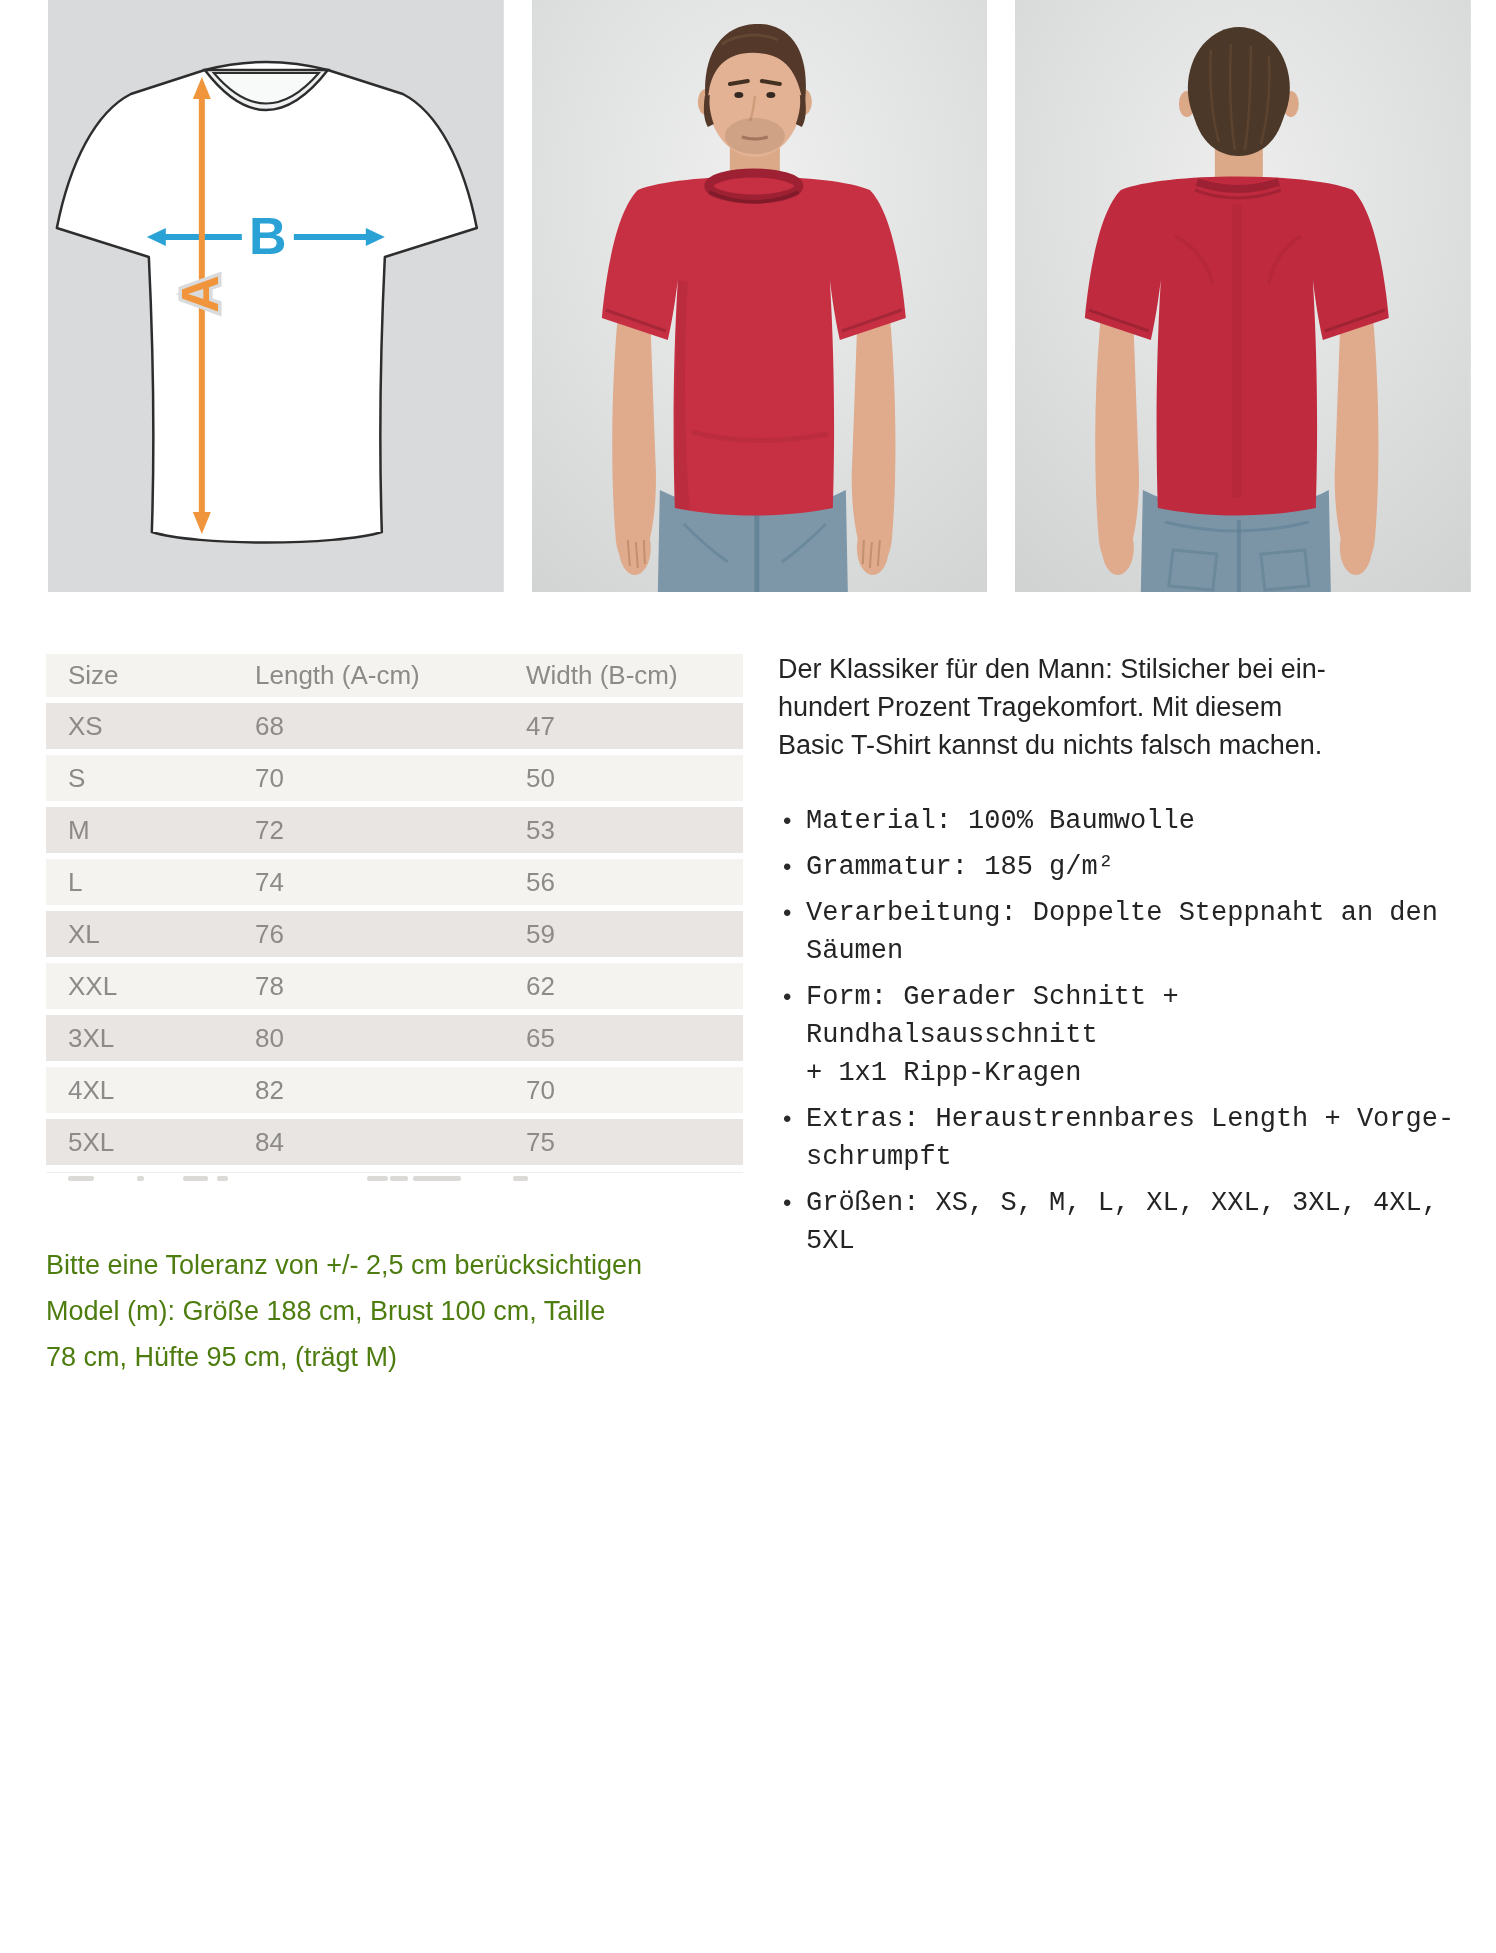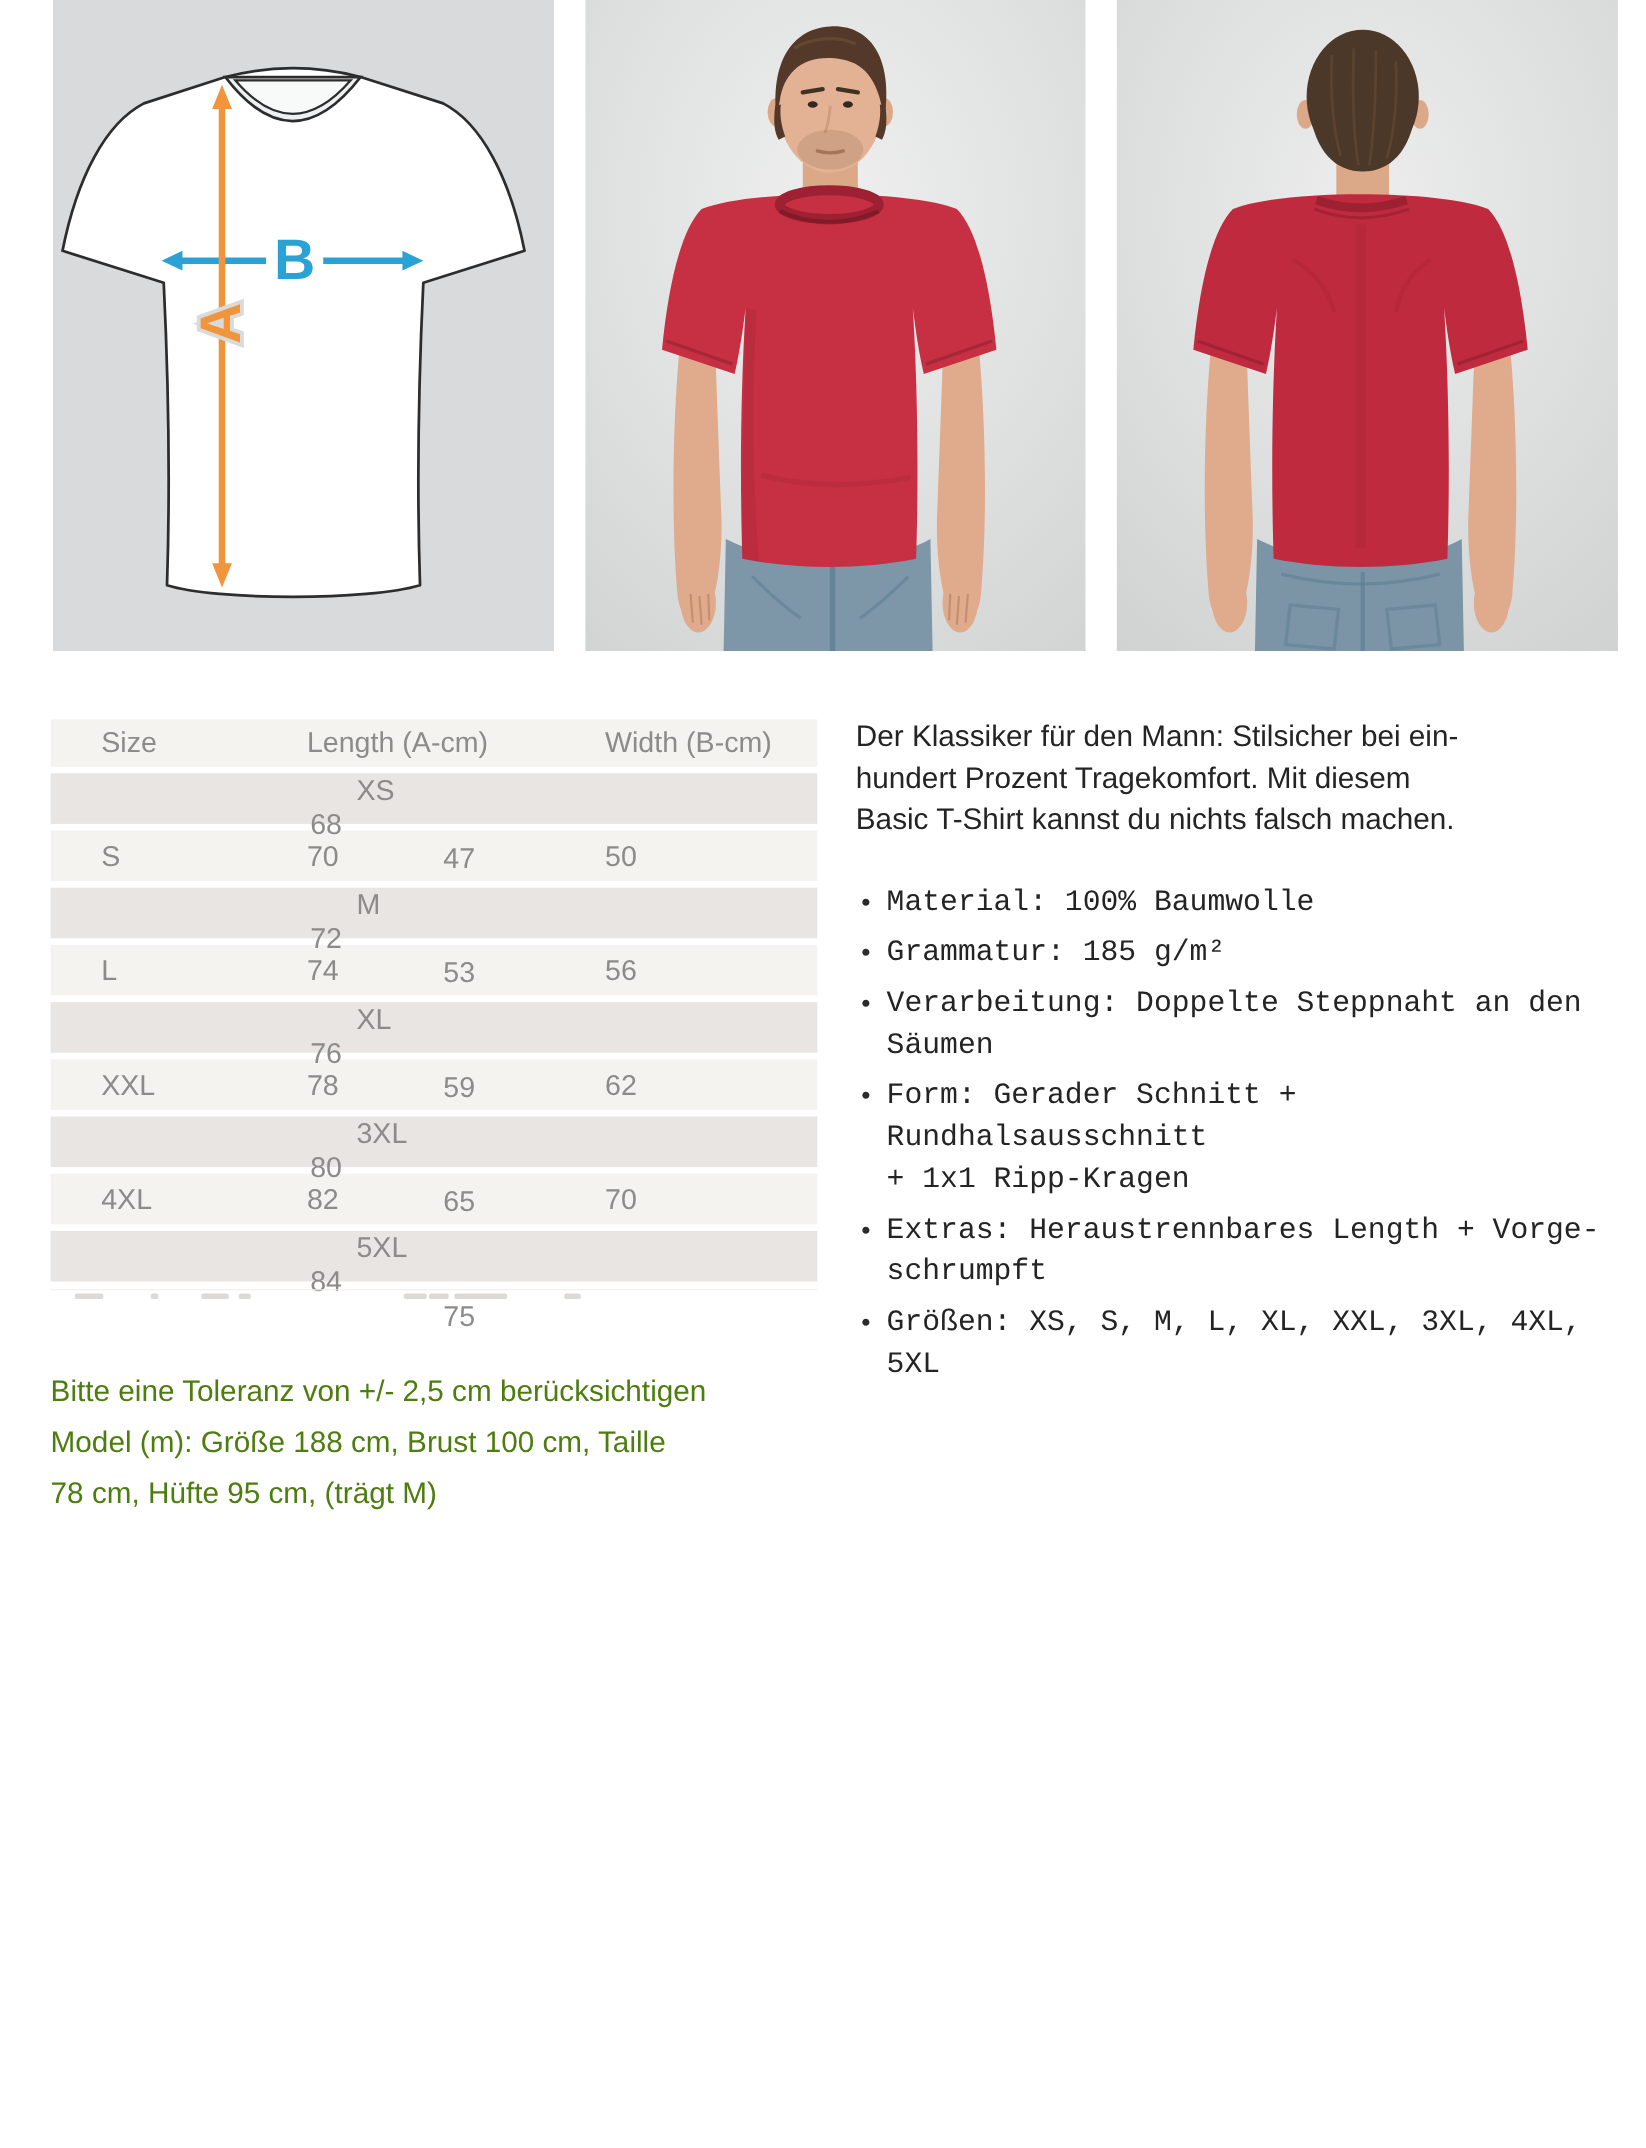--- a/index.html
+++ b/index.html
@@ -11,24 +11,24 @@
   
   .gallery{display:flex;gap:28px;padding:0 25px 0 48px;height:592px;}
   .panel{flex:1 1 0;margin:0;height:592px;overflow:hidden;}
   .panel svg{display:block;width:100%;height:592px;}
   
   .content{display:flex;margin-top:62px;padding:0 25px 0 46px;align-items:flex-start;}
   .left-col{width:697px;flex:none;}
   .right-col{width:700px;flex:none;margin-left:35px;margin-top:-4px;}
   
   .size-table{width:697px;}
-  .t-row{display:flex;align-items:center;padding-left:46px;height:46px;}
+  .t-row{display:flex;align-items:center;padding-left:22px;height:46px;}
   .t-row.t-head{height:43px;background:#F4F3F0;}
   .t-row + .t-row, #table-rows .t-row{margin-top:6px;}
-  #table-rows .t-row.dark{background:#E8E5E2;flex-direction:column;}
+  #table-rows .t-row.dark{background:#E8E5E2;}
   #table-rows .t-row.light{background:#F4F3F0;}
   .cell{font-size:26px;color:#8D8B89;}
   .cell.c0{width:187px;flex:none;}
   .cell.c1{width:271px;flex:none;}
   .cell.c2{flex:1;}
   
   .clip-artifact{position:relative;height:12px;margin-top:7px;width:697px;border-top:1px solid #F1EFED;}
   .clip-artifact i{position:absolute;top:3px;height:5px;border-radius:2px;background:#DCDAD7;display:block;}
   
   .note-block{margin-top:57px;width:697px;font-size:27px;line-height:46px;color:#4d7c0f;}

